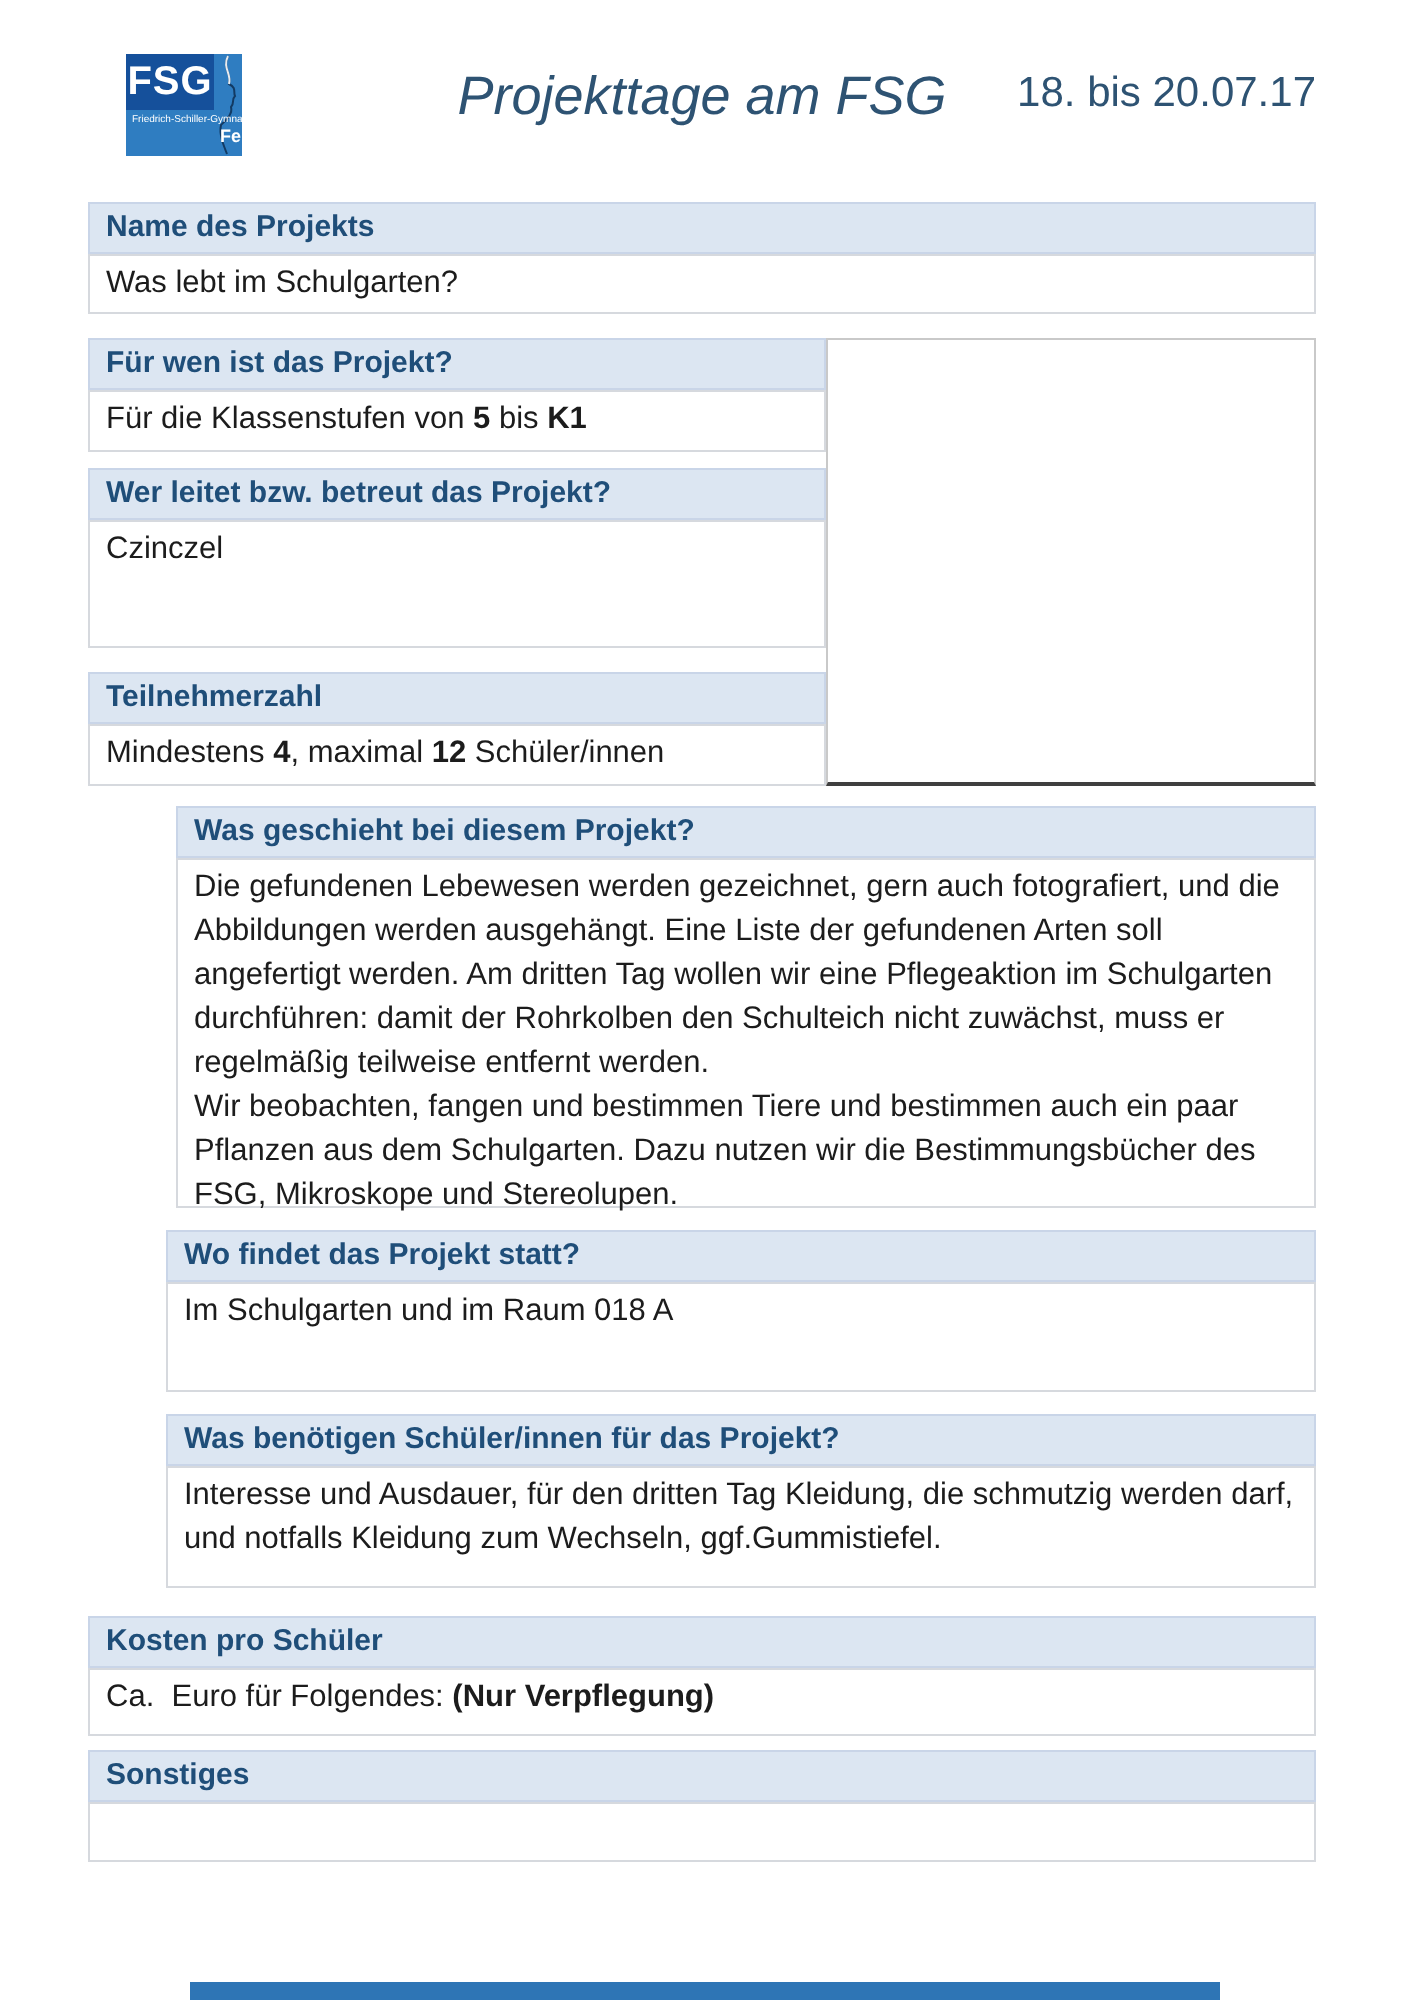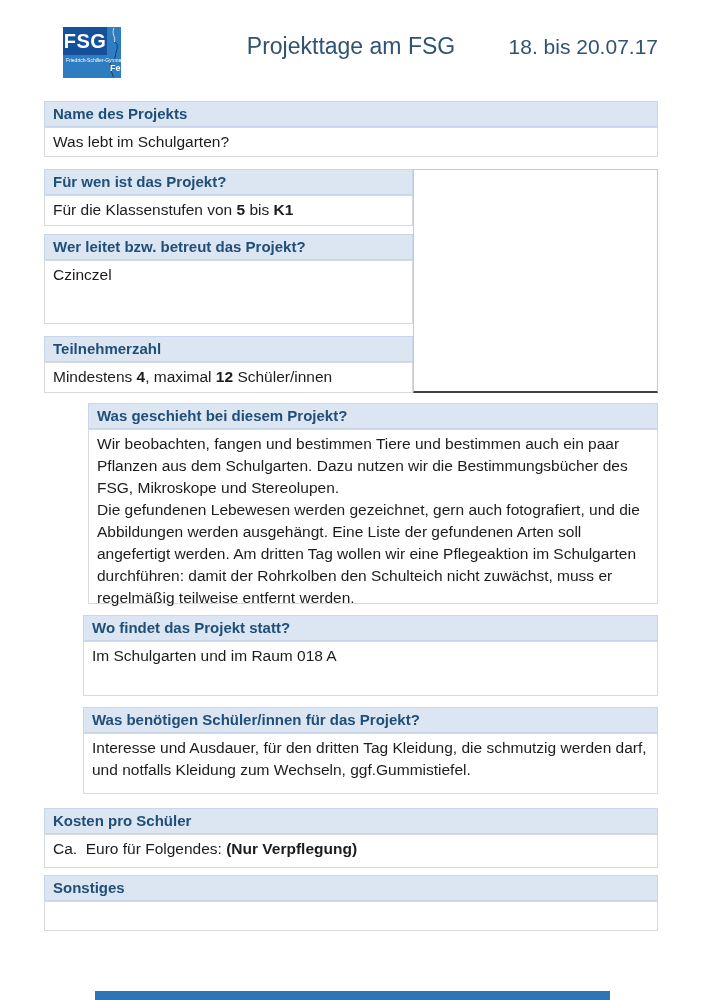--- a/index.html
+++ b/index.html
@@ -19,21 +19,21 @@
         padding:27px 49px 0 44px;}
   
   .doc-header{position:relative;height:51px;margin-bottom:23px;}
   .logo{position:absolute;left:19px;top:0;width:58px;height:51px;background:var(--logo_light_blue);}
   .logo-fsg-box{position:absolute;left:0;top:0;width:44px;height:28px;background:var(--logo_dark_blue);
         color:#fff;font-weight:bold;font-size:20px;line-height:28px;text-align:center;letter-spacing:0.5px;}
   .logo-face{position:absolute;right:0;top:0;height:51px;width:20px;}
   .logo-school{position:absolute;left:3px;top:30px;color:#fff;font-size:5px;white-space:nowrap;}
   .logo-city{position:absolute;left:3px;top:36px;color:#fff;font-size:9px;font-weight:bold;padding-left:44px;}
   .doc-title{position:absolute;left:0;right:0;top:6px;text-align:center;
-        color:var(--title_text);font-size:23px;}
+        color:var(--title_text);font-size:27px;font-style:italic;}
   .doc-date{position:absolute;right:0;top:8px;color:var(--title_text);font-size:21px;}
   
   .sec-header{background:var(--header_bg);border:1px solid var(--header_border);
         color:var(--header_text);font-weight:bold;font-size:15px;
         height:26px;line-height:24px;padding:0 8px;}
   .sec-content{background:#fff;border:1px solid var(--box_border);
         color:var(--body_text);font-size:15.5px;line-height:22px;padding:3px 8px;}
   .row-cols{display:flex;align-items:stretch;margin-top:12px;}
   .col-left{width:369px;flex:0 0 369px;}
   .col-right{flex:1 1 auto;}
@@ -86,22 +86,22 @@
       </div>
     </div>
     <div class="col-right">
       <div class="placeholder-box"></div>
     </div>
   </div>
 
   <div class="mt10">
     <div class="sec-header">Was geschieht bei diesem Projekt?</div>
     <div class="sec-content h175">
+        <div>Die gefundenen Lebewesen werden gezeichnet, gern auch fotografiert, und die Abbildungen werden ausgehängt. Eine Liste der gefundenen Arten soll angefertigt werden. Am dritten Tag wollen wir eine Pflegeaktion im Schulgarten durchführen: damit der Rohrkolben den Schulteich nicht zuwächst, muss er regelmäßig teilweise entfernt werden.</div>
         <div>Wir beobachten, fangen und bestimmen Tiere und bestimmen auch ein paar Pflanzen aus dem Schulgarten. Dazu nutzen wir die Bestimmungsbücher des FSG, Mikroskope und Stereolupen.</div>
-        <div>Die gefundenen Lebewesen werden gezeichnet, gern auch fotografiert, und die Abbildungen werden ausgehängt. Eine Liste der gefundenen Arten soll angefertigt werden. Am dritten Tag wollen wir eine Pflegeaktion im Schulgarten durchführen: damit der Rohrkolben den Schulteich nicht zuwächst, muss er regelmäßig teilweise entfernt werden.</div>
       </div>
   </div>
 
   <div class="mt11">
     <div class="sec-header">Wo findet das Projekt statt?</div>
     <div class="sec-content h55">Im Schulgarten und im Raum 018 A</div>
   </div>
 
   <div class="mt11">
     <div class="sec-header">Was benötigen Schüler/innen für das Projekt?</div>

